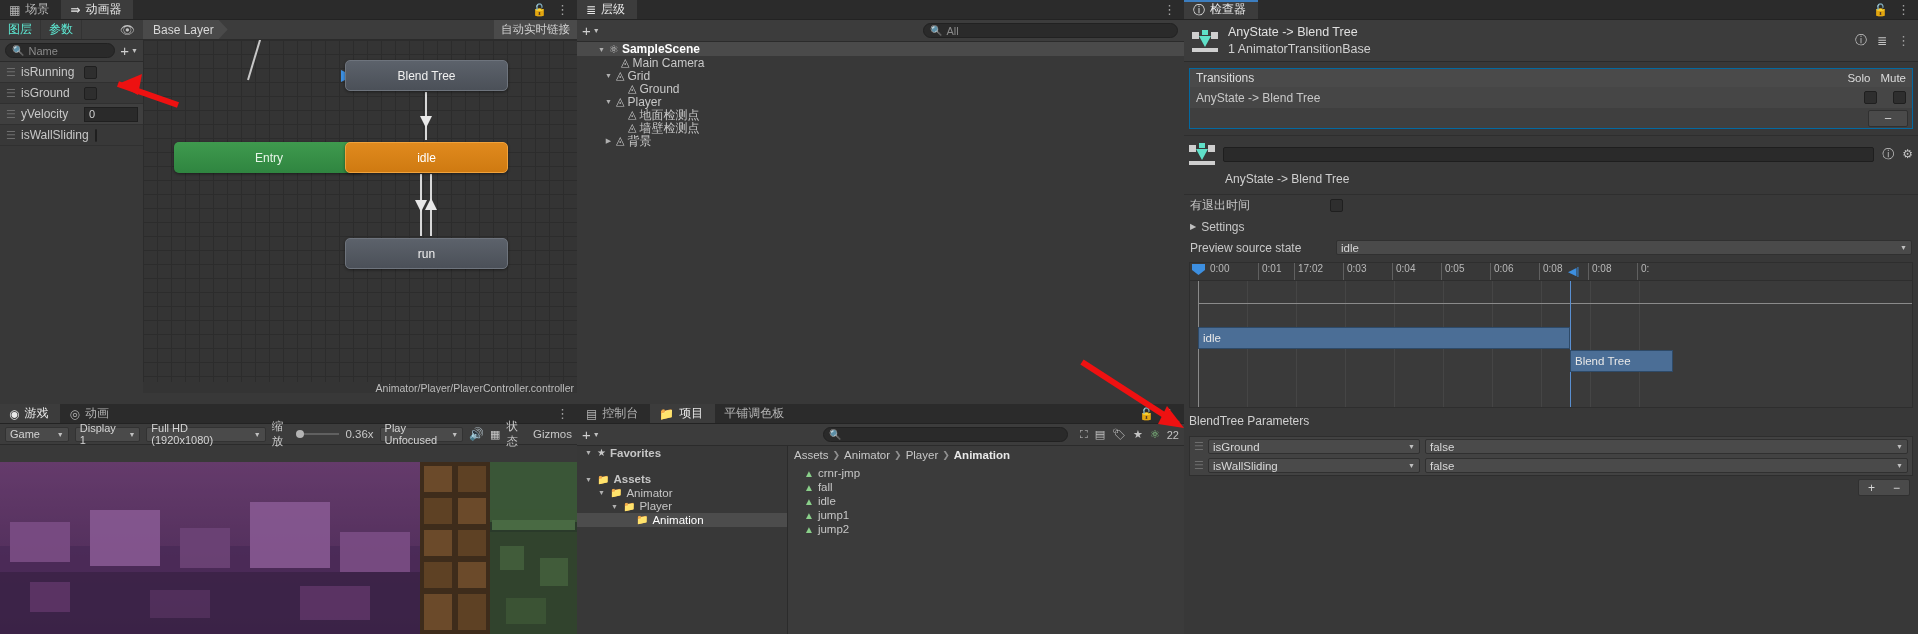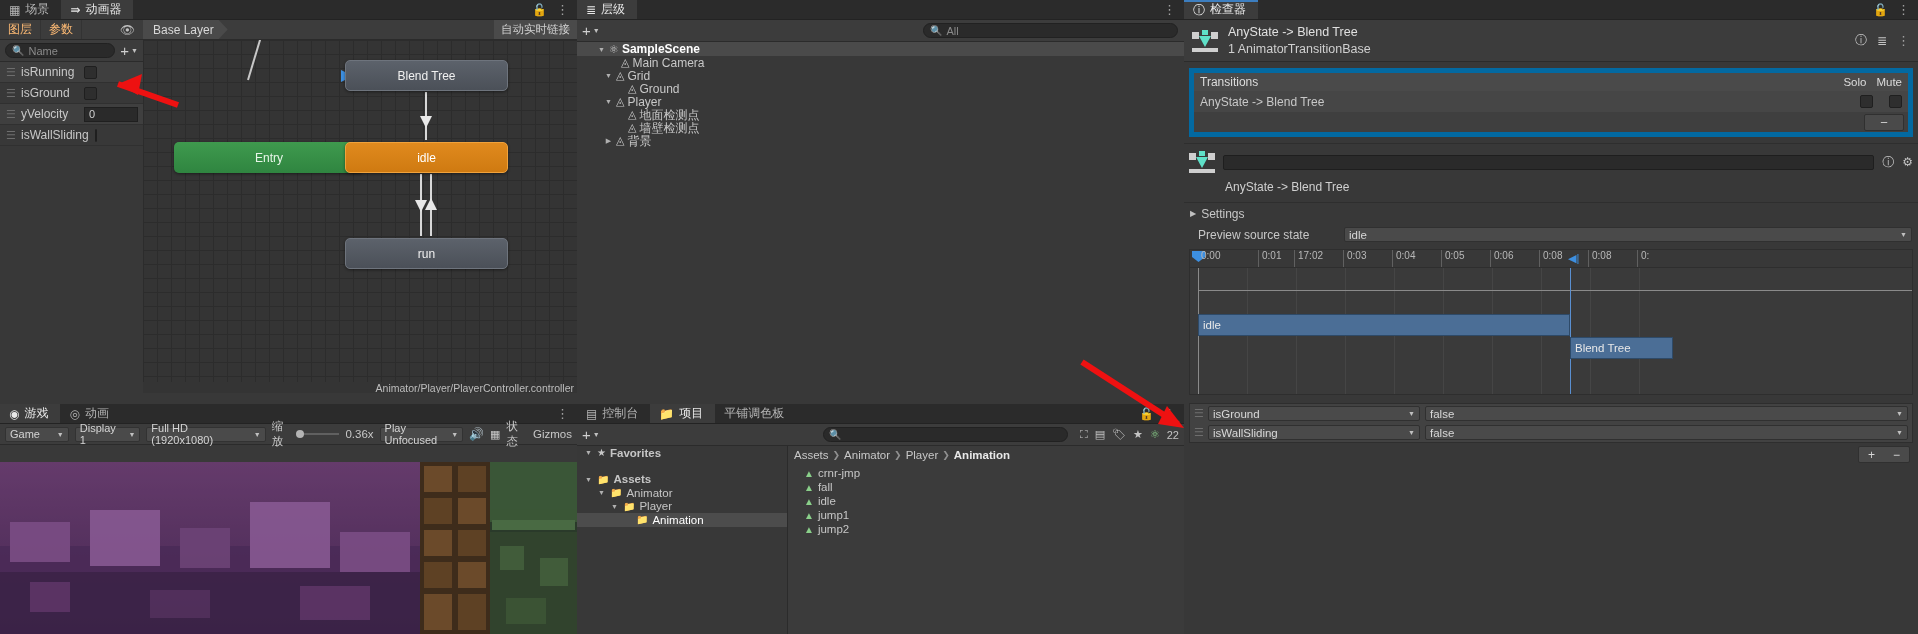--- a/index.html
+++ b/index.html
@@ -36,21 +36,21 @@
   .icon { display: inline-block; line-height: 1; }
   .kebab { letter-spacing: 0; font-size: 13px; color: #a0a0a0; cursor: default;}
   .lock { font-size: 12px; color: #a0a0a0; }
 
   .subbar {
     height: 20px; background: #3c3c3c; display: flex;
     align-items: center; border-bottom: 1px solid #2b2b2b;
   }
   .sbbtn {
     height: 100%; display: flex; align-items: center; padding: 0 8px;
-    font-size: 12px; color: #fdba74; border-right: 1px solid #333;
+    font-size: 12px; color: #5eead4; border-right: 1px solid #333;
   }
 
   
   .searchbox {
     height: 15px; background: #2a2a2a; border: 1px solid #212121;
     border-radius: 8px; display: flex; align-items: center;
     padding: 0 6px; gap: 4px; color: #8a8a8a; font-size: 11px;
   }
   .searchbox .q { font-size: 10px; }
 
@@ -618,21 +618,21 @@
       </div>
       <div style="flex:1;display:flex;flex-direction:column;gap:3px;">
         <span class="insp-title-1">AnyState -&gt; Blend Tree</span>
         <span class="insp-title-2">1 AnimatorTransitionBase</span>
       </div>
       <span style="font-size:12px;">ⓘ</span>
       <span style="font-size:12px;">≣</span>
       <span class="kebab">⋮</span>
     </div>
 
-    <div style="margin:6px 5px 0 5px;border:5px solid #0369a1;">
+    <div style="margin:6px 5px 0 5px;border:1px solid #0369a1;">
       <div class="sect-head">
         <span>Transitions</span>
         <span style="display:flex;gap:10px;font-size:11.5px;">
           <span>Solo</span>
           <span>Mute</span>
         </span>
       </div>
       <div class="row listrow" style="justify-content:space-between;">
         <span>AnyState -&gt; Blend Tree</span>
         <span style="display:flex;gap:16px;">
@@ -655,37 +655,41 @@
           <span class="bar" style="left:0;top:19px;width:26px;height:4px;"></span>
         </div>
         <div class="namefield"></div>
         <span style="font-size:12px;">ⓘ</span>
         <span style="font-size:12px;">⚙</span>
       </div>
       <div style="padding:6px 0 0 36px;font-size:12px;color:#d0d0d0;">AnyState -&gt; Blend Tree</div>
     </div>
 
     <div style="margin-top:8px;border-top:1px solid #2e2e2e;">
+      <div class="row" style="justify-content:flex-start;">
+        <span style="width:140px;">有退出时间</span>
+        <span class="sqbox"></span>
+      </div>
       <div class="row">
         <span class="foldout">▶</span>
         <span>Settings</span>
       </div>
       <div class="row">
-        <span style="width:140px;margin-left:8px;">Preview source state</span>
+        <span style="width:140px;">Preview source state</span>
         <div class="ddfield" style="flex:1;margin-left:6px;">
           <span>idle</span>
           <span class="caret">▼</span>
         </div>
       </div>
     </div>
 
     <div style="margin:4px 5px 0 5px;border:1px solid #2e2e2e;">
       <div class="tl-ruler">
         <span class="tl-marker" style="left:2px;"></span>
-        <span class="tl-tick" style="left:8px;border:none;">0:00</span>
+        <span class="tl-tick" style="left:17px;border:none;">0:00</span>
         <span class="tl-tick" style="left:68px;">0:01</span>
         <span class="tl-tick" style="left:104px;">17:02</span>
         <span class="tl-tick" style="left:153px;">0:03</span>
         <span class="tl-tick" style="left:202px;">0:04</span>
         <span class="tl-tick" style="left:251px;">0:05</span>
         <span class="tl-tick" style="left:300px;">0:06</span>
         <span class="tl-tick" style="left:349px;">0:08</span>
         <span class="tl-tick" style="left:398px;">0:08</span>
         <span class="tl-tick" style="left:447px;">0:</span>
         <span style="position:absolute;left:378px;top:2px;color:#3d8fe0;font-size:11px;">◀|</span>
@@ -701,20 +705,21 @@
         <span class="tl-gridv" style="left:351px;"></span>
         <span class="tl-gridv" style="left:400px;"></span>
         <span class="tl-gridv" style="left:449px;"></span>
         <span style="position:absolute;left:8px;right:0;top:22px;height:1px;background:#8a8a8a;"></span>
         <span class="tl-playhead" style="left:380px;"></span>
         <div class="tl-clip" style="left:8px;top:46px;width:372px;">idle</div>
         <div class="tl-clip" style="left:380px;top:69px;width:103px;">Blend Tree</div>
       </div>
     </div>
 
+    <div style="padding:6px 5px 0 5px;font-size:12px;color:#d0d0d0;">BlendTree Parameters</div>
 
     <div class="cond-box" style="margin-top:8px;">
       <div class="cond-row">
         <span class="grip">☰</span>
         <div class="ddfield" style="width:212px;">
           <span>isGround</span>
           <span class="caret">▼</span>
         </div>
         <div class="ddfield" style="flex:1;">
           <span>false</span>

